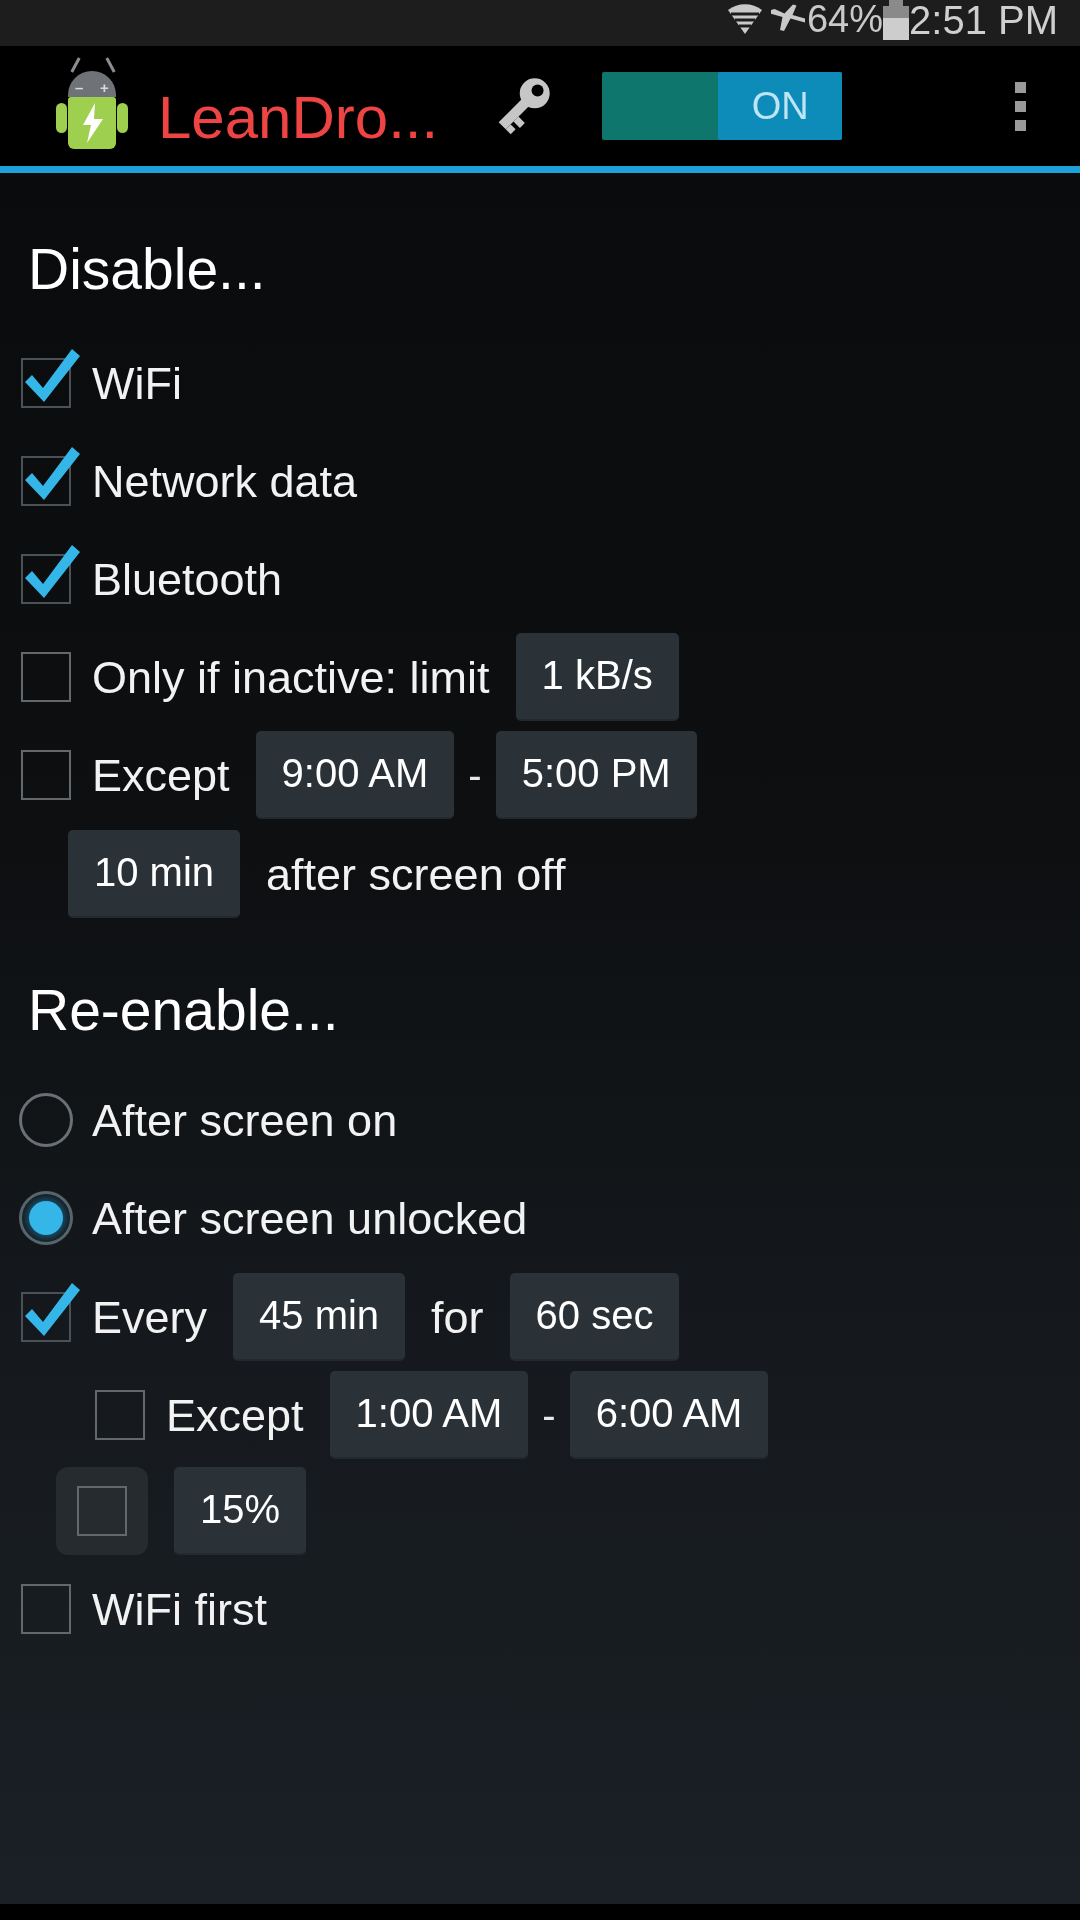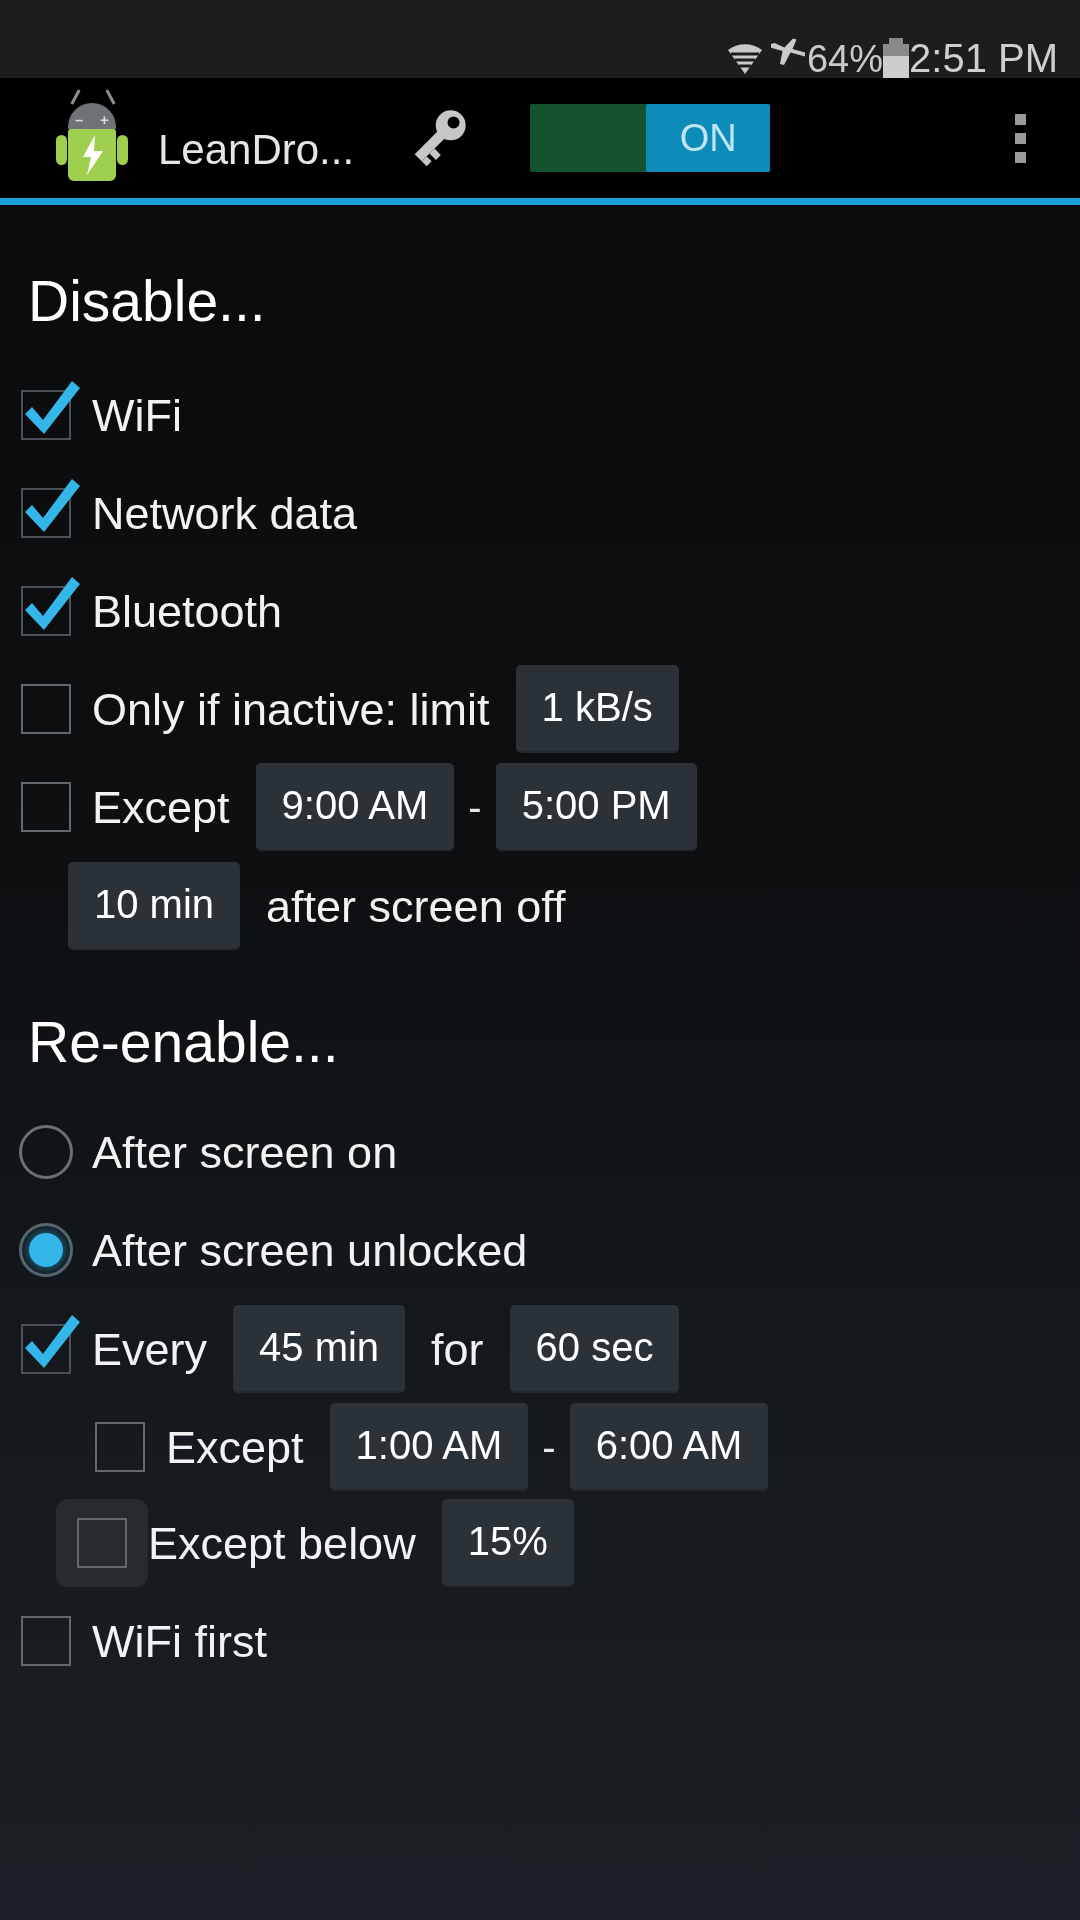--- a/index.html
+++ b/index.html
@@ -6,22 +6,22 @@
   html, body {
     width:1080px; height:1920px;
     background:#000;
     font-family:"Liberation Sans", sans-serif;
     overflow:hidden;
   }
   #screen { position:relative; width:1080px; height:1920px; background:#000; }
 
   
   .statusbar{
-    position:relative; height:78px; background:#1d1d1d;
-    display:flex; align-items:flex-end; justify-content:flex-end;
+    position:relative; height:46px; background:#1d1d1d;
+    display:flex; align-items:flex-start; justify-content:flex-end;
     padding-right:22px; 
   }
   .sb-icon{ display:block; }
   .sb-text{ color:#c9c9c9; font-size:38px; letter-spacing:0px; line-height:1; }
   .sb-time{ color:#cfcfcf; font-size:40px; line-height:1; }
   .batt{ position:relative; width:26px; height:40px; }
   .batt .cap{ position:absolute; left:6px; top:0; width:14px; height:6px; background:#8a8a8a; }
   .batt .body{ position:absolute; left:0; top:6px; width:26px; height:34px; background:#8a8a8a; }
   .batt .fill{ position:absolute; left:0; bottom:0; width:26px; height:22px; background:#cdcdcd; }
 
@@ -50,26 +50,26 @@
   .app-icon .arm{
     position:absolute; top:40px; width:11px; height:30px;
     background:#9fcf4e; border-radius:6px;
   }
   .app-icon .arm.l{ left:0px; }
   .app-icon .arm.r{ left:61px; }
   .app-icon .bolt{
     position:absolute; left:25px; top:40px; width:24px; height:40px;
   }
   .app-title{
-    color:#e5e5e5; font-size:42px; margin-left:30px; white-space:nowrap;
+    color:#ef4444; font-size:60px; margin-left:30px; white-space:nowrap;
     font-weight:400; letter-spacing:0px;margin-top:23px;
   }
   .key-btn{ margin-left:40px; width:88px; height:88px; display:flex; align-items:center; justify-content:center; flex:none;}
   .toggle{
-    margin-left:48px; width:240px; height:68px; background:#14532d; flex:none;
+    margin-left:36px; width:240px; height:68px; background:#0f766e; flex:none;
     position:relative; border-radius:2px;
   }
   .toggle .thumb{
     position:absolute; right:0; top:0; width:124px; height:68px;
     background:#0d8cb9; border-radius:2px;
     display:flex; align-items:center; justify-content:center;
   }
   .toggle .thumb span{ color:#bfe4f3; font-size:38px; line-height:1; }
   .overflow{
     position:absolute; right:32px; top:50%; transform:translateY(-50%);
@@ -312,21 +312,20 @@
       <span class="gap-m"></span>
       <span class="pill">1:00 AM</span>
       <span class="dash">-</span>
       <span class="pill">6:00 AM</span>
     </div>
 
     <div class="row" style="height:96px; padding-left:56px">
       <span class="cb-hit highlight">
         <span class="cbox"></span>
       </span>
-      <span class="label">Except below</span>
       <span class="gap-m"></span>
       <span class="pill">15%</span>
     </div>
 
     <div class="row" style="height:100px">
       <span class="cb-hit">
         <span class="cbox"></span>
       </span>
       <span class="label">WiFi first</span>
     </div>

